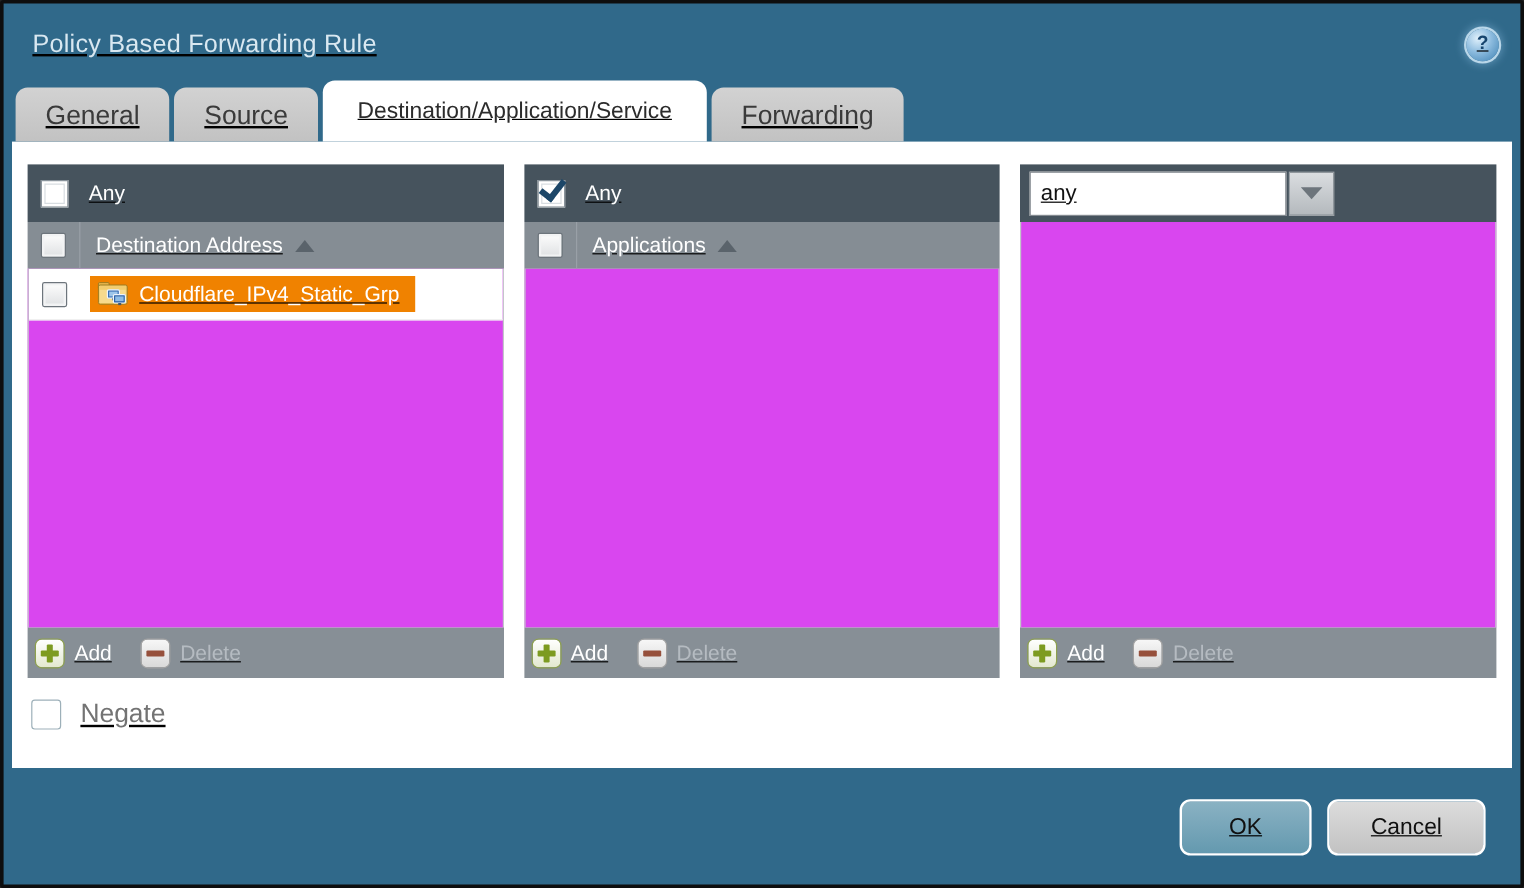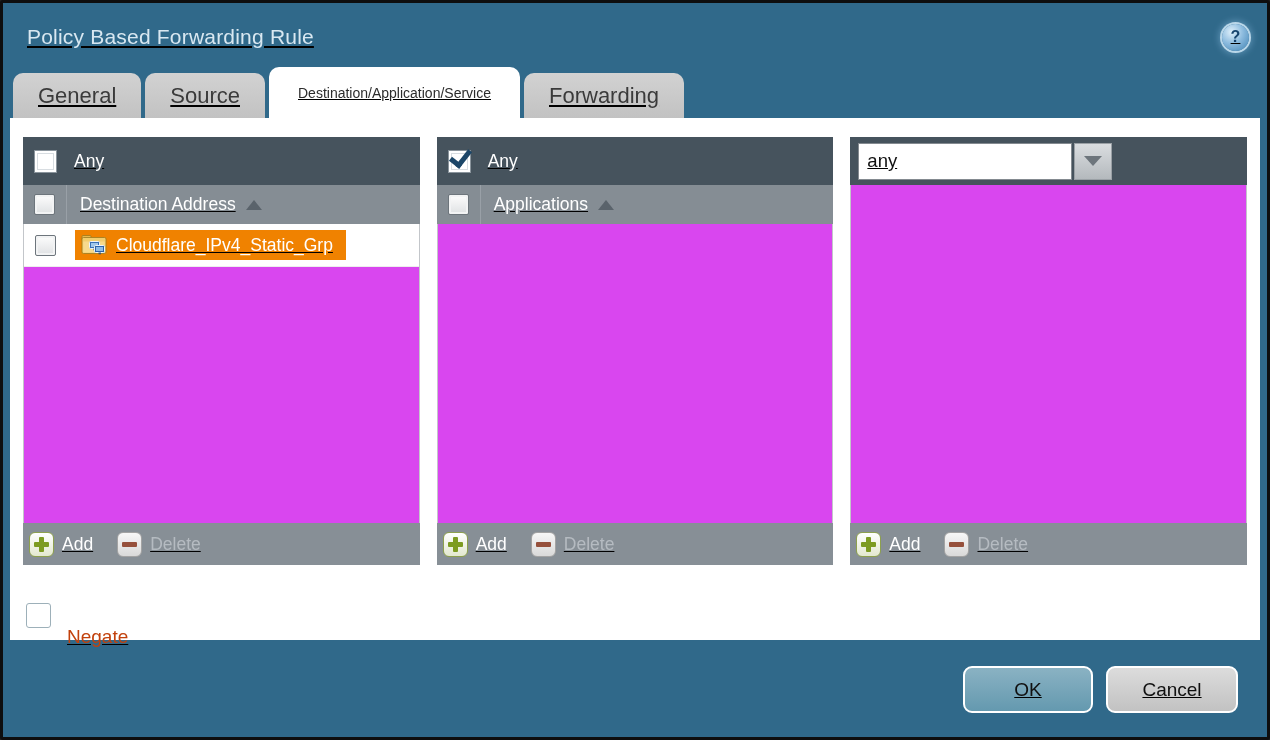--- a/index.html
+++ b/index.html
@@ -39,21 +39,21 @@
   .tab {
     background:linear-gradient(#d2d2d2,#c2c2c2);
     color:#3a3a3a;
     height:45px; display:flex; align-items:center;
     padding:0 25px;
     border-radius:10px 10px 0 0;
     font-size:22px; cursor:pointer; white-space:nowrap;
   }
   .tab.active {
     background:#ffffff; height:51px; color:#2c2c2c;
-    padding:0 29px; font-size:14px;
+    padding:0 29px; font-size:19px;
   }
 
   
   .panel {
     background:#ffffff; margin:0 7px; height:522px;
   }
   .cols { display:flex; gap:17px; padding:19px 13px 0 13px; }
   .col { flex:1; display:flex; flex-direction:column; height:428px; min-width:0; }
 
   .col-top {
@@ -141,30 +141,30 @@
     display:flex; align-items:center; justify-content:center; cursor:pointer;
   }
   .tri-down {
     width:0; height:0;
     border-left:9px solid transparent; border-right:9px solid transparent;
     border-top:10px solid #6d757c;
   }
 
   
   .negate-row { display:flex; align-items:center; gap:16px; padding:17px 0 0 16px; }
-  .negate-row .lbl { color:#c2410c; font-size:19px;margin-top:44px; }
+  .negate-row .lbl { color:#737373; font-size:22px; }
 
   
   .bottom { display:flex; justify-content:flex-end; gap:13px; padding:26px 29px 0 0; }
   .btn {
     height:47px; border-radius:9px; border:2px solid #ffffff;
     font-size:19px; color:#101010; cursor:pointer;
     font-family:"Liberation Sans","DejaVu Sans",sans-serif;
   }
-  .btn-ok     { width:130px; background:linear-gradient(#8ab2c3,#6499af);margin-left:14px; }
+  .btn-ok     { width:110px; background:linear-gradient(#8ab2c3,#6499af);margin-left:14px; }
   .btn-cancel { width:132px; background:linear-gradient(#dcdcdc,#c2c2c2); }
 </style>
 </head>
 <body>
 
 <div class="dialog">
 
   <div class="titlebar">
     <span class="title">Policy Based Forwarding Rule</span>
     <div class="help">

